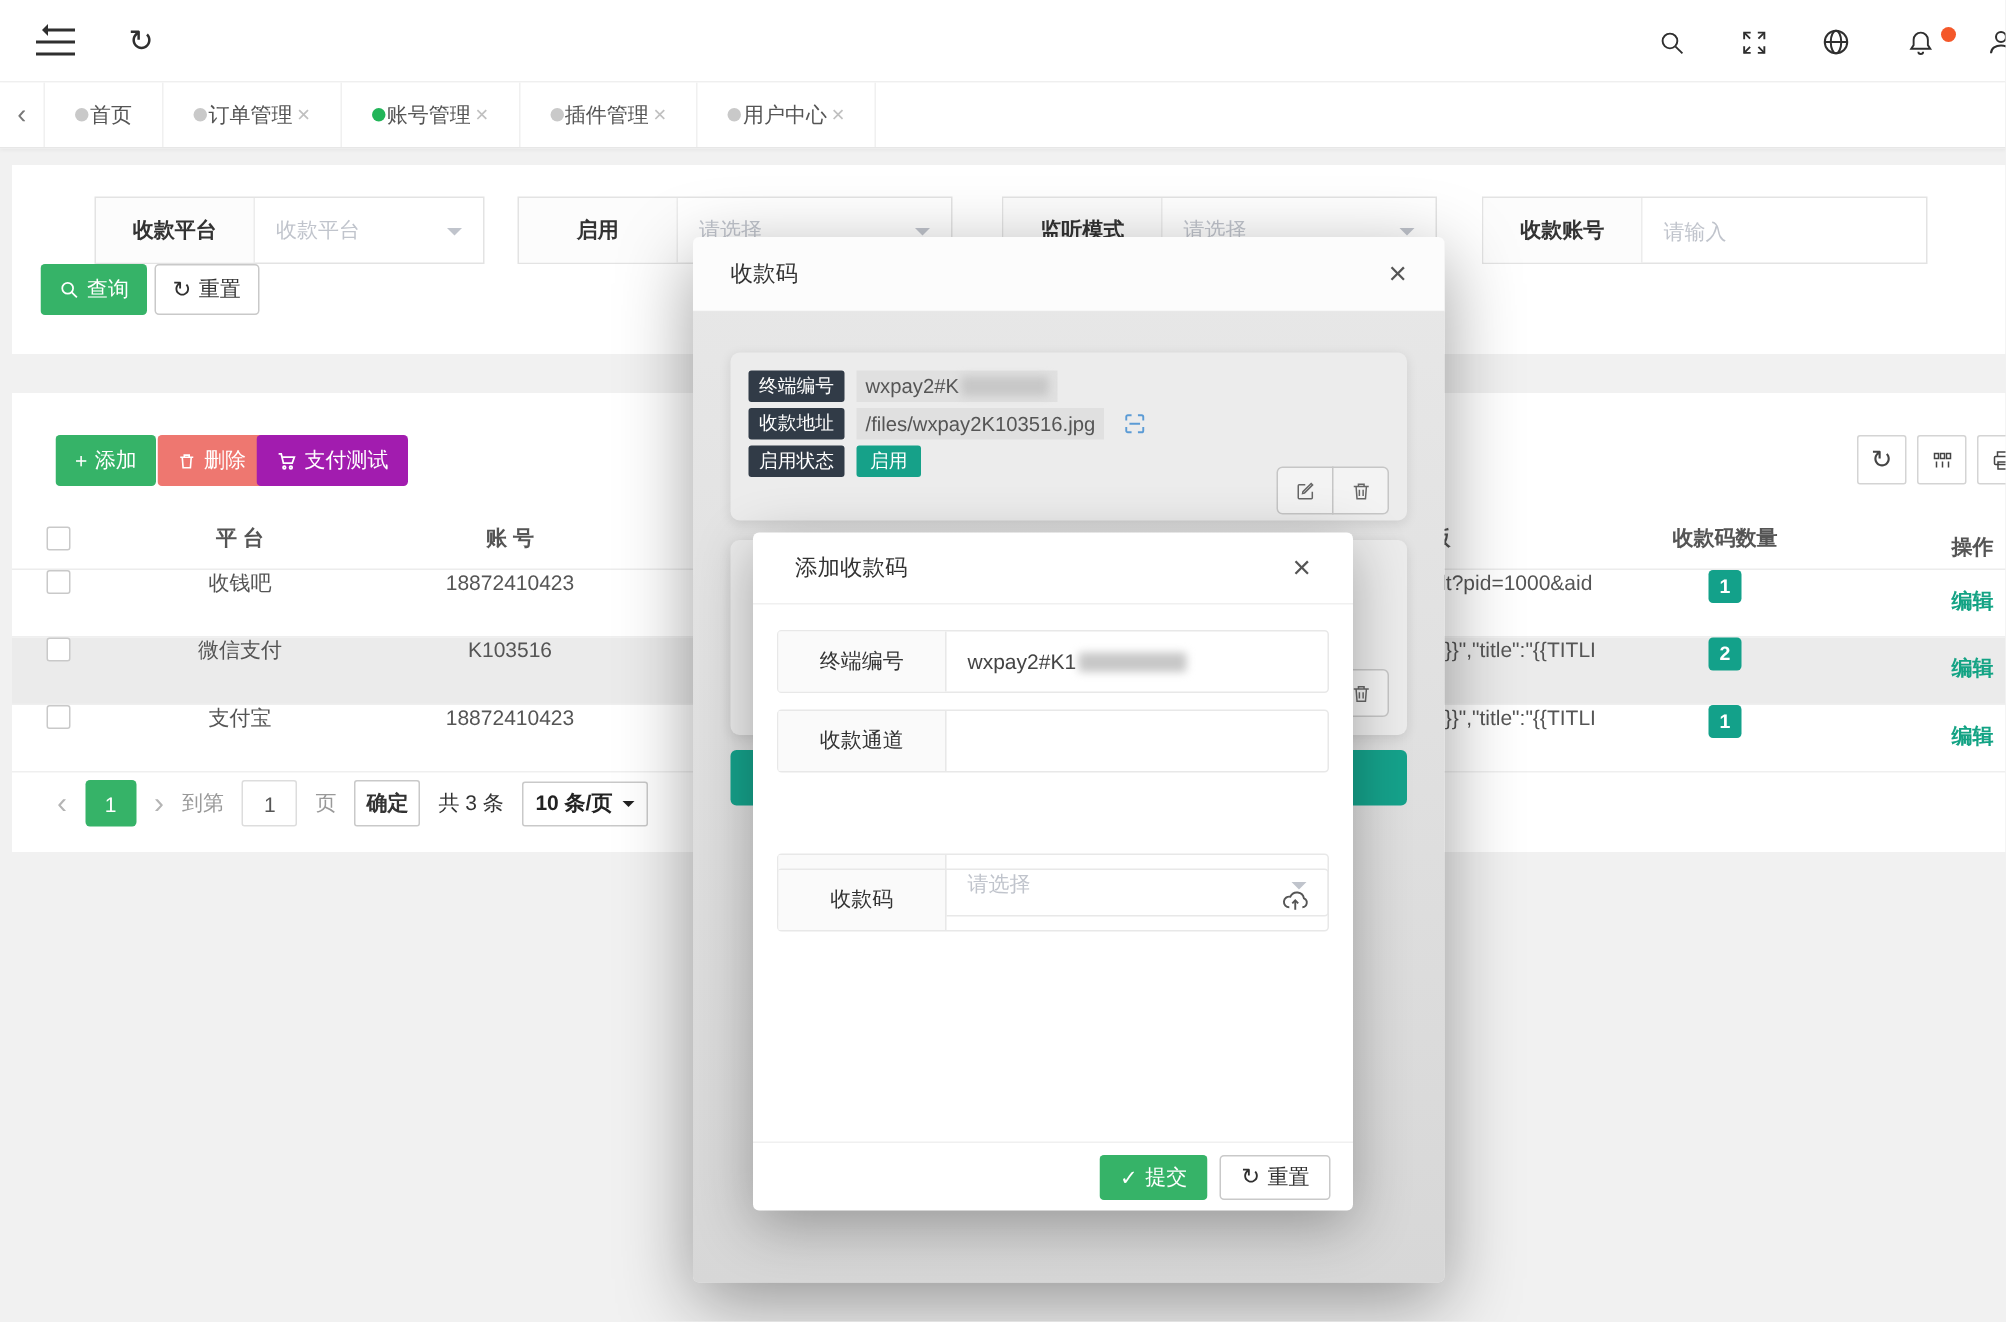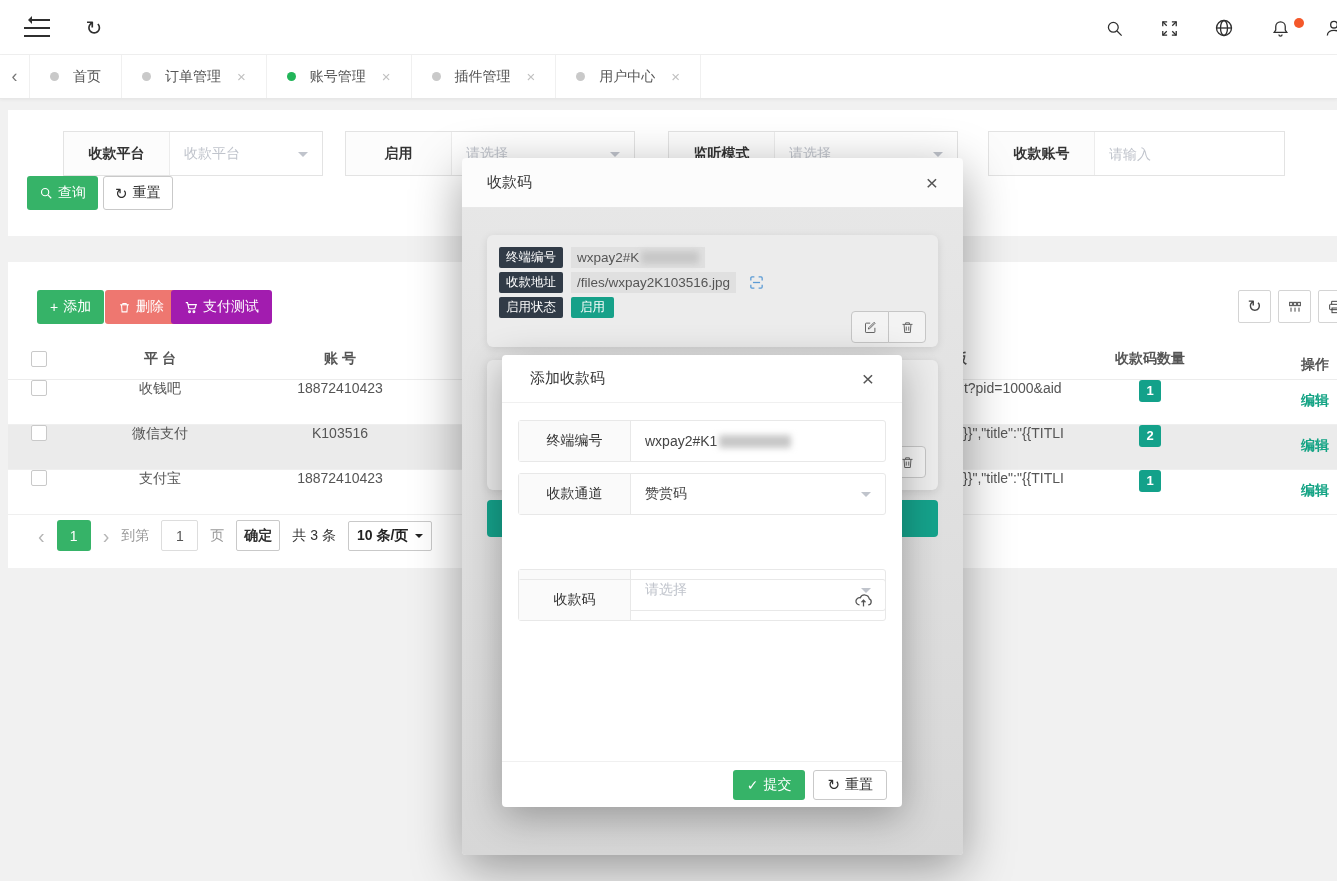--- a/index.html
+++ b/index.html
@@ -14,21 +14,21 @@
   .burger { top:18px; left:24px; width:26px; height:20px; }
   .burger .b { position:absolute; left:6px; right:0; height:2px; background:#2f2f2f; }
   .burger .b1{ top:1px; } .burger .b2{ top:9px; left:0;} .burger .b3{ top:17px; left:0;}
   .burger .arr { position:absolute; left:0; top:-2px; width:0; height:0; border:4px solid transparent; border-right-color:#2f2f2f; }
   .refresh-glyph { font-size:20px; color:#2f2f2f; line-height:1; }
   .bell-dot { position:absolute; top:2px; right:-12px; width:10px; height:10px; border-radius:50%; background:#f4582a; }
 
   
   .tabbar { position:absolute; top:55px; left:0; right:0; height:44px; background:#fff; border-bottom:1px solid #e7e7e7; box-shadow:0 1px 3px rgba(0,0,0,.05); display:flex; z-index:5; }
   .tab-left { width:30px; border-right:1px solid #f0f0f0; display:flex; align-items:center; justify-content:center; color:#777; font-size:18px; cursor:pointer; }
-  .tab { display:flex; align-items:center; gap:14px; padding:0 20px; border-right:1px solid #f0f0f0; font-size:14px; color:#555; cursor:pointer; }
+  .tab { display:flex; align-items:center; gap:1px; padding:0 20px; border-right:1px solid #f0f0f0; font-size:14px; color:#555; cursor:pointer; }
   .tdot { width:9px; height:9px; border-radius:50%; background:#c9c9c9; }
   .tab.active .tdot { background:#22b559; }
   .tclose { color:#c0c0c0; font-size:15px; margin-left:2px; }
 
   
   .panel { position:absolute; left:8px; right:0; background:#fff; }
   .filter-panel { top:110px; height:126px; }
   .fgroup { position:absolute; top:21px; display:flex; height:45px; border:1px solid #e3e3e3; background:#fff; }
   .flabel { display:flex; align-items:center; justify-content:center; font-weight:bold; color:#333; font-size:14px; background:#fcfcfc; }
   .fval { position:relative; display:flex; align-items:center; padding:0 14px; border-left:1px solid #ececec; font-size:14px; }
@@ -405,24 +405,20 @@
 
   <div class="ffield f1">
     <div class="lab">终端编号</div>
     <div class="val">
       <span>wxpay2#K1</span>
         <span class="redact" style="width:72px;"></span>
     </div>
   </div>
   <div class="ffield f2">
     <div class="lab">收款通道</div>
-    <div class="val">
-      <span>赞赏码</span>
-      <span class="caret"></span>
-    </div>
   </div>
   <div class="ffield f3">
     <div class="lab">收款样式</div>
     <div class="val">
       <span class="ph">请选择</span>
       <span class="caret"></span>
     </div>
   </div>
   <div class="ffield f4">
     <div class="lab">收款码</div>

